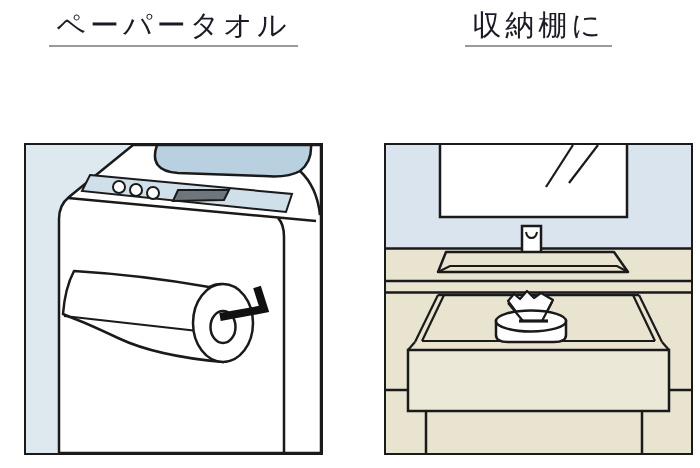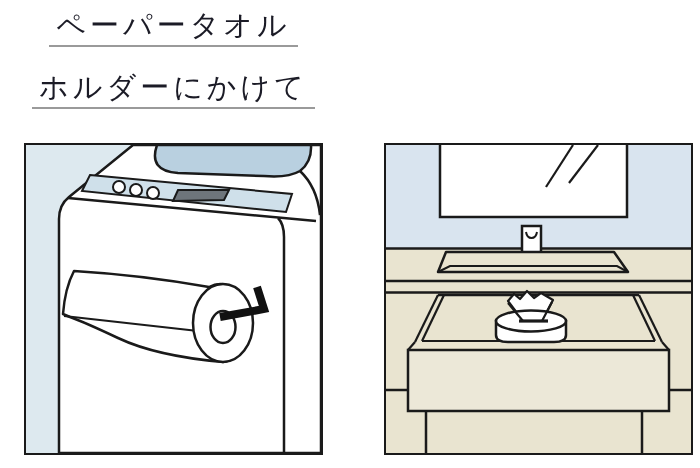--- a/index.html
+++ b/index.html
@@ -8,37 +8,37 @@
     font-family:"Liberation Serif","DejaVu Serif",serif;overflow:hidden;
   }
   .caption{position:absolute;text-align:center;}
   .caption .cap-line{
     display:inline-block;
     font-size:29px;line-height:1.18;letter-spacing:4px;
     color:#1b1b26;
     border-bottom:2px solid #9a9a9a;
     padding:0 7px 3px 7px;
   }
-  .caption .row{margin:0 0 23px 0;}
+  .caption .row{margin:0 0 7px 0;}
   .panel{
     position:absolute;border:2px solid #1a1a1a;background:#fff;
   }
   .panel svg{display:block;}
 </style>
 </head>
 <body>
 
 <div id="stage">
 
   <div class="caption" style="left:24px;top:8px;width:299px;">
     <div class="row"><span class="cap-line">ペーパータオル</span></div>
-    <div class="row"><span class="cap-line">ホルダーにかけて</span></div>
   </div>
 
   <div class="caption" style="left:384px;top:8px;width:309px;">
+    <div class="row"><span class="cap-line">収納棚に</span></div>
   </div>
 
   <div class="panel" style="left:24px;top:143px;width:295px;height:308px;">
     <svg width="295" height="308" viewBox="0 0 295 308">
       <rect x="0" y="0" width="295" height="308" fill="#dde9ef"></rect>
 
       <path d="M 33 308 L 33 74 Q 33 60 43 52 L 107 0 L 295 0 L 295 308 Z" fill="#ffffff" stroke="#1a1a1a" stroke-width="2.5" stroke-linejoin="round"></path>
 
       <path d="M 131 0 Q 122 26 152 28 L 238 31 Q 262 33 274 26 Q 286 17 285 0 Z" fill="#b9d0e0" stroke="#1a1a1a" stroke-width="2.5" stroke-linejoin="round"></path>
 

